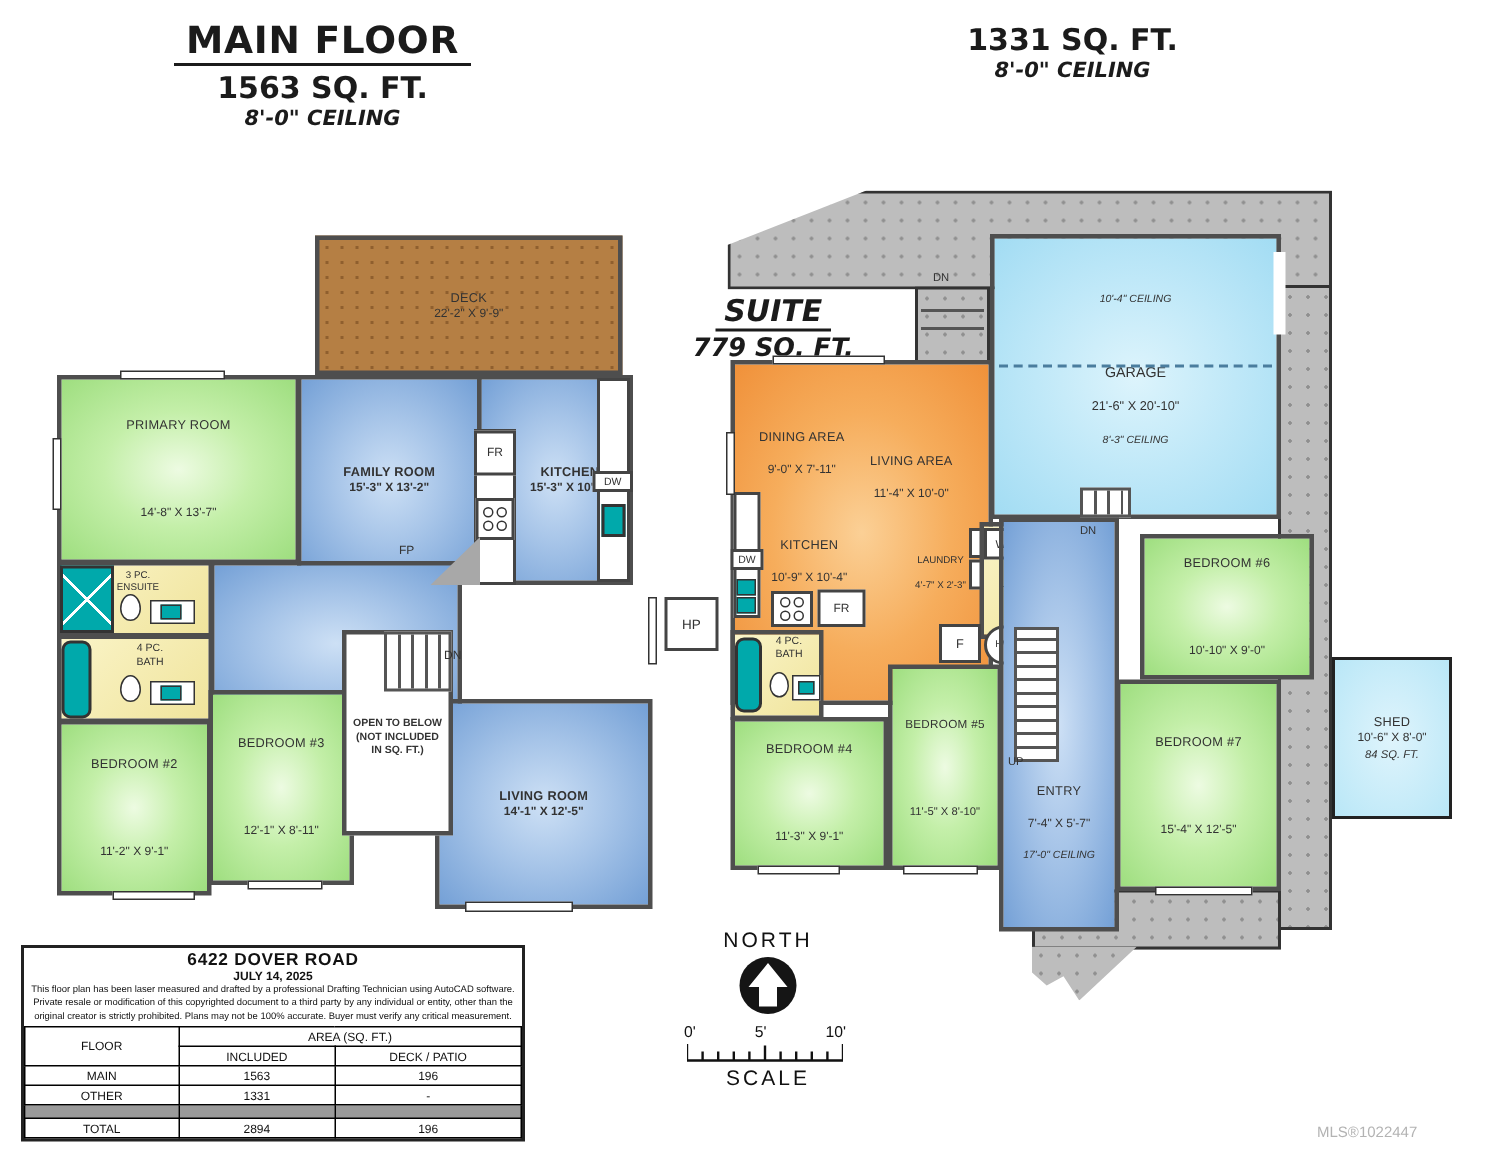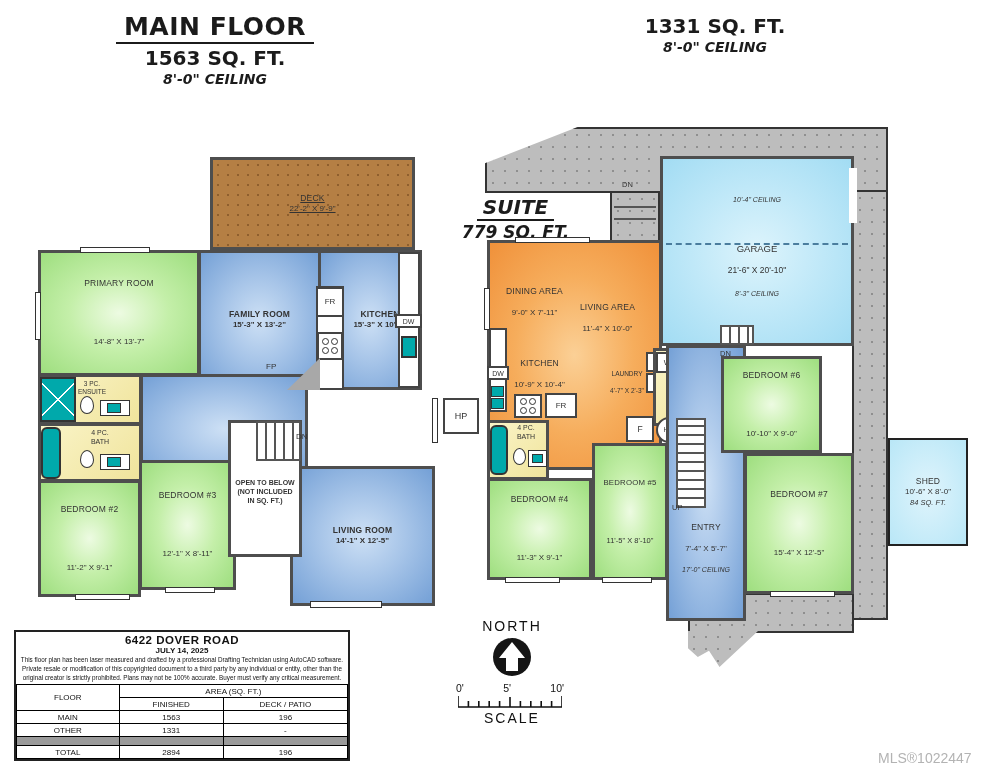--- a/index.html
+++ b/index.html
@@ -15,21 +15,21 @@
   
   .room{position:absolute;box-sizing:border-box;border:3px solid #4e4e4e;display:flex;flex-direction:column;
         align-items:center;justify-content:center;text-align:center;color:#333;line-height:1.3;}
   .nm{font-size:8.5px;letter-spacing:.2px;}
   .dm{font-size:8px;}
   .green{background:radial-gradient(ellipse at center,#edfbe2 0%,#c4efa9 45%,#9ede7f 100%);gap:48px;}
   .blue{background:radial-gradient(ellipse at center,#cde0f5 0%,#a6c4e8 45%,#74a0d6 100%);font-weight:bold;}
   .orange{background:radial-gradient(ellipse at center,#fbd096 0%,#f6ad5c 50%,#f0913a 100%);}
   .cyan{background:radial-gradient(ellipse at center,#ddf4fc 0%,#bfe8f8 50%,#a2dcf3 100%);}
   .yellow{background:linear-gradient(135deg,#faf4c8,#f0e49c);}
-  .brown{background-color:#b57f44;background-image:radial-gradient(#8f5f2e 1px,transparent 1.3px);background-size:10px 10px;text-decoration:underline;}
+  .brown{background-color:#b57f44;background-image:radial-gradient(#8f5f2e 1px,transparent 1.3px);background-size:10px 10px;}
   .whiteroom{background:#fff;}
   .shedbox{background:radial-gradient(ellipse,#dff4fc,#b9e7f7);border:2.5px solid #222;}
   .concrete{position:absolute;box-sizing:border-box;background-color:#bdbdbd;border:2px solid #333;
             background-image:radial-gradient(#8f8f8f 1px,transparent 1.4px);background-size:12px 12px;}
   
   .teal{position:absolute;box-sizing:border-box;background:#00a9ab;border:2px solid #333;}
   .shower{position:absolute;box-sizing:border-box;background:#00a9ab;border:2px solid #333;
           background-image:linear-gradient(45deg,transparent calc(50% - 1px),#fff calc(50% - 1px) calc(50% + 1px),transparent calc(50% + 1px)),
                            linear-gradient(-45deg,transparent calc(50% - 1px),#fff calc(50% - 1px) calc(50% + 1px),transparent calc(50% + 1px));}
   .tag{position:absolute;box-sizing:border-box;background:#fff;border:2px solid #444;display:flex;align-items:center;justify-content:center;
@@ -51,21 +51,21 @@
   .infobox{position:absolute;left:14px;top:630px;width:336px;box-sizing:border-box;border:2px solid #222;background:#fff;color:#111;}
   .ib-addr{font-size:11.5px;font-weight:bold;text-align:center;letter-spacing:.5px;padding-top:2px;}
   .ib-date{font-size:8px;font-weight:bold;text-align:center;}
   .ib-disc{font-size:6.3px;line-height:1.4;text-align:center;padding:1px 2px 2px;}
   table.area{border-collapse:collapse;width:100%;font-size:8px;color:#111;}
   table.area td,table.area th{border:1px solid #000;text-align:center;padding:1px 0;font-weight:normal;height:10px;}
   tr.grayrow td{background:#9a9a9a;height:8px;padding:0;}
   
   .northlbl{position:absolute;font-size:14px;letter-spacing:2px;color:#111;text-align:center;}
   .scalenums{position:absolute;display:flex;justify-content:space-between;font-size:10.5px;color:#111;}
-  .watermark{position:absolute;font-size:14px;color:#b3b3b3;}
+  .watermark{position:absolute;font-size:10px;color:#b3b3b3;}
 </style>
 </head>
 <body>
 
 <div class="canvas">
 
   <div class="floorhead" style="left:85px;top:12px;width:260px;">
     <div class="fh-title">MAIN FLOOR</div>
     <div class="fh-area">1563 SQ. FT.</div>
     <div class="fh-ceil">8'-0" CEILING</div>
@@ -233,21 +233,21 @@
   <div class="room blue" style="left:666px;top:345px;width:80px;height:276px;"></div>
   <div class="lbl" style="left:720px;top:349px;font-size:7.5px;">DN</div>
   <div class="stairs-h" style="left:676px;top:418px;width:30px;height:90px;"></div>
   <div class="lbl" style="left:672px;top:503px;font-size:7.5px;">UP</div>
   <div class="lbl" style="left:656px;top:512px;width:100px;">
     <span class="nm">ENTRY</span><br>
     <span class="dm">7'-4" X 5'-7"</span><br>
     <span style="font-size:7px;font-style:italic;">17'-0" CEILING</span>
   </div>
 
-  <div class="room green" style="left:721px;top:356px;width:101px;height:97px;">
+  <div class="room green" style="left:760px;top:356px;width:116px;height:97px;">
     <span class="nm">BEDROOM #6</span>
     <span class="dm">10'-10" X 9'-0"</span>
   </div>
   <div class="room green" style="left:744px;top:453px;width:110px;height:141px;">
     <span class="nm">BEDROOM #7</span>
     <span class="dm">15'-4" X 12'-5"</span>
   </div>
 
   <div class="room shedbox" style="left:888px;top:438px;width:80px;height:108px;">
     <span class="nm">SHED</span>
@@ -270,21 +270,21 @@
           <col style="width:31%">
           <col style="width:31.5%">
           <col style="width:37.5%">
         </colgroup>
       <tbody>
           <tr>
         <td rowspan="2">FLOOR</td>
         <td colspan="2">AREA (SQ. FT.)</td>
       </tr>
       <tr>
-        <td>FINISHED</td>
+        <td>INCLUDED</td>
         <td>DECK / PATIO</td>
       </tr>
       <tr>
         <td>MAIN</td>
         <td>1563</td>
         <td>196</td>
       </tr>
       <tr>
         <td>OTHER</td>
         <td>1331</td>

